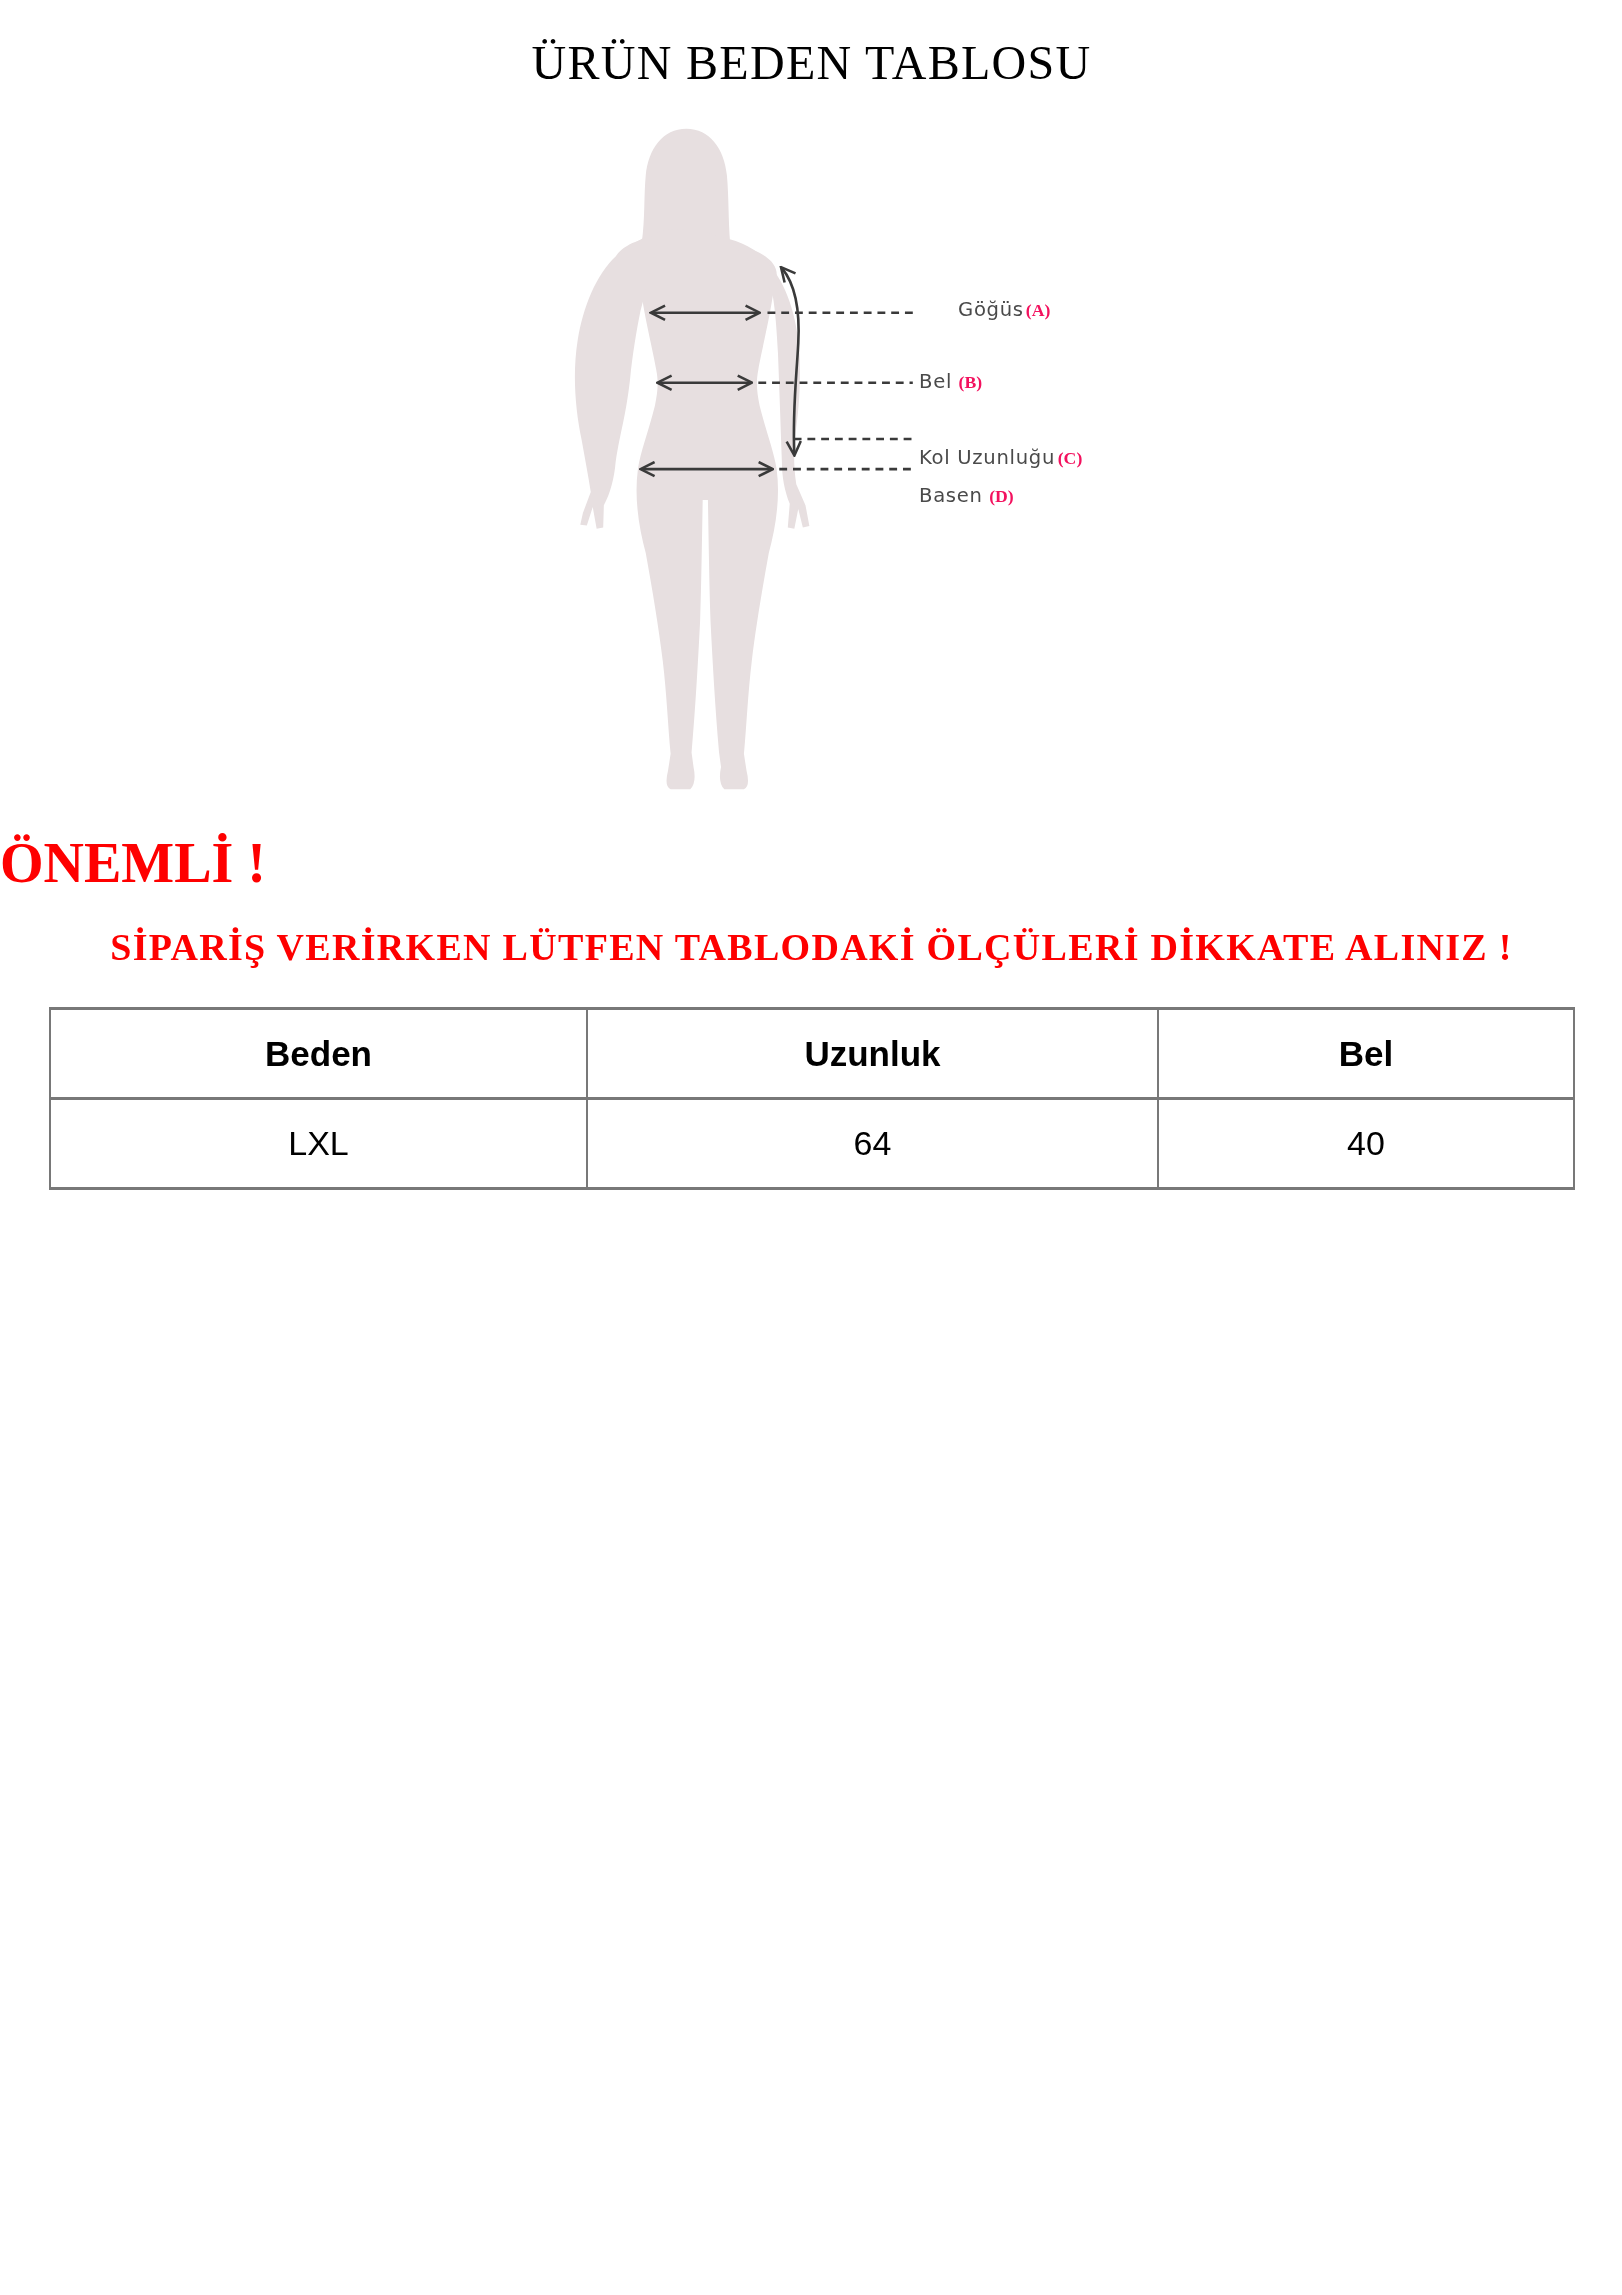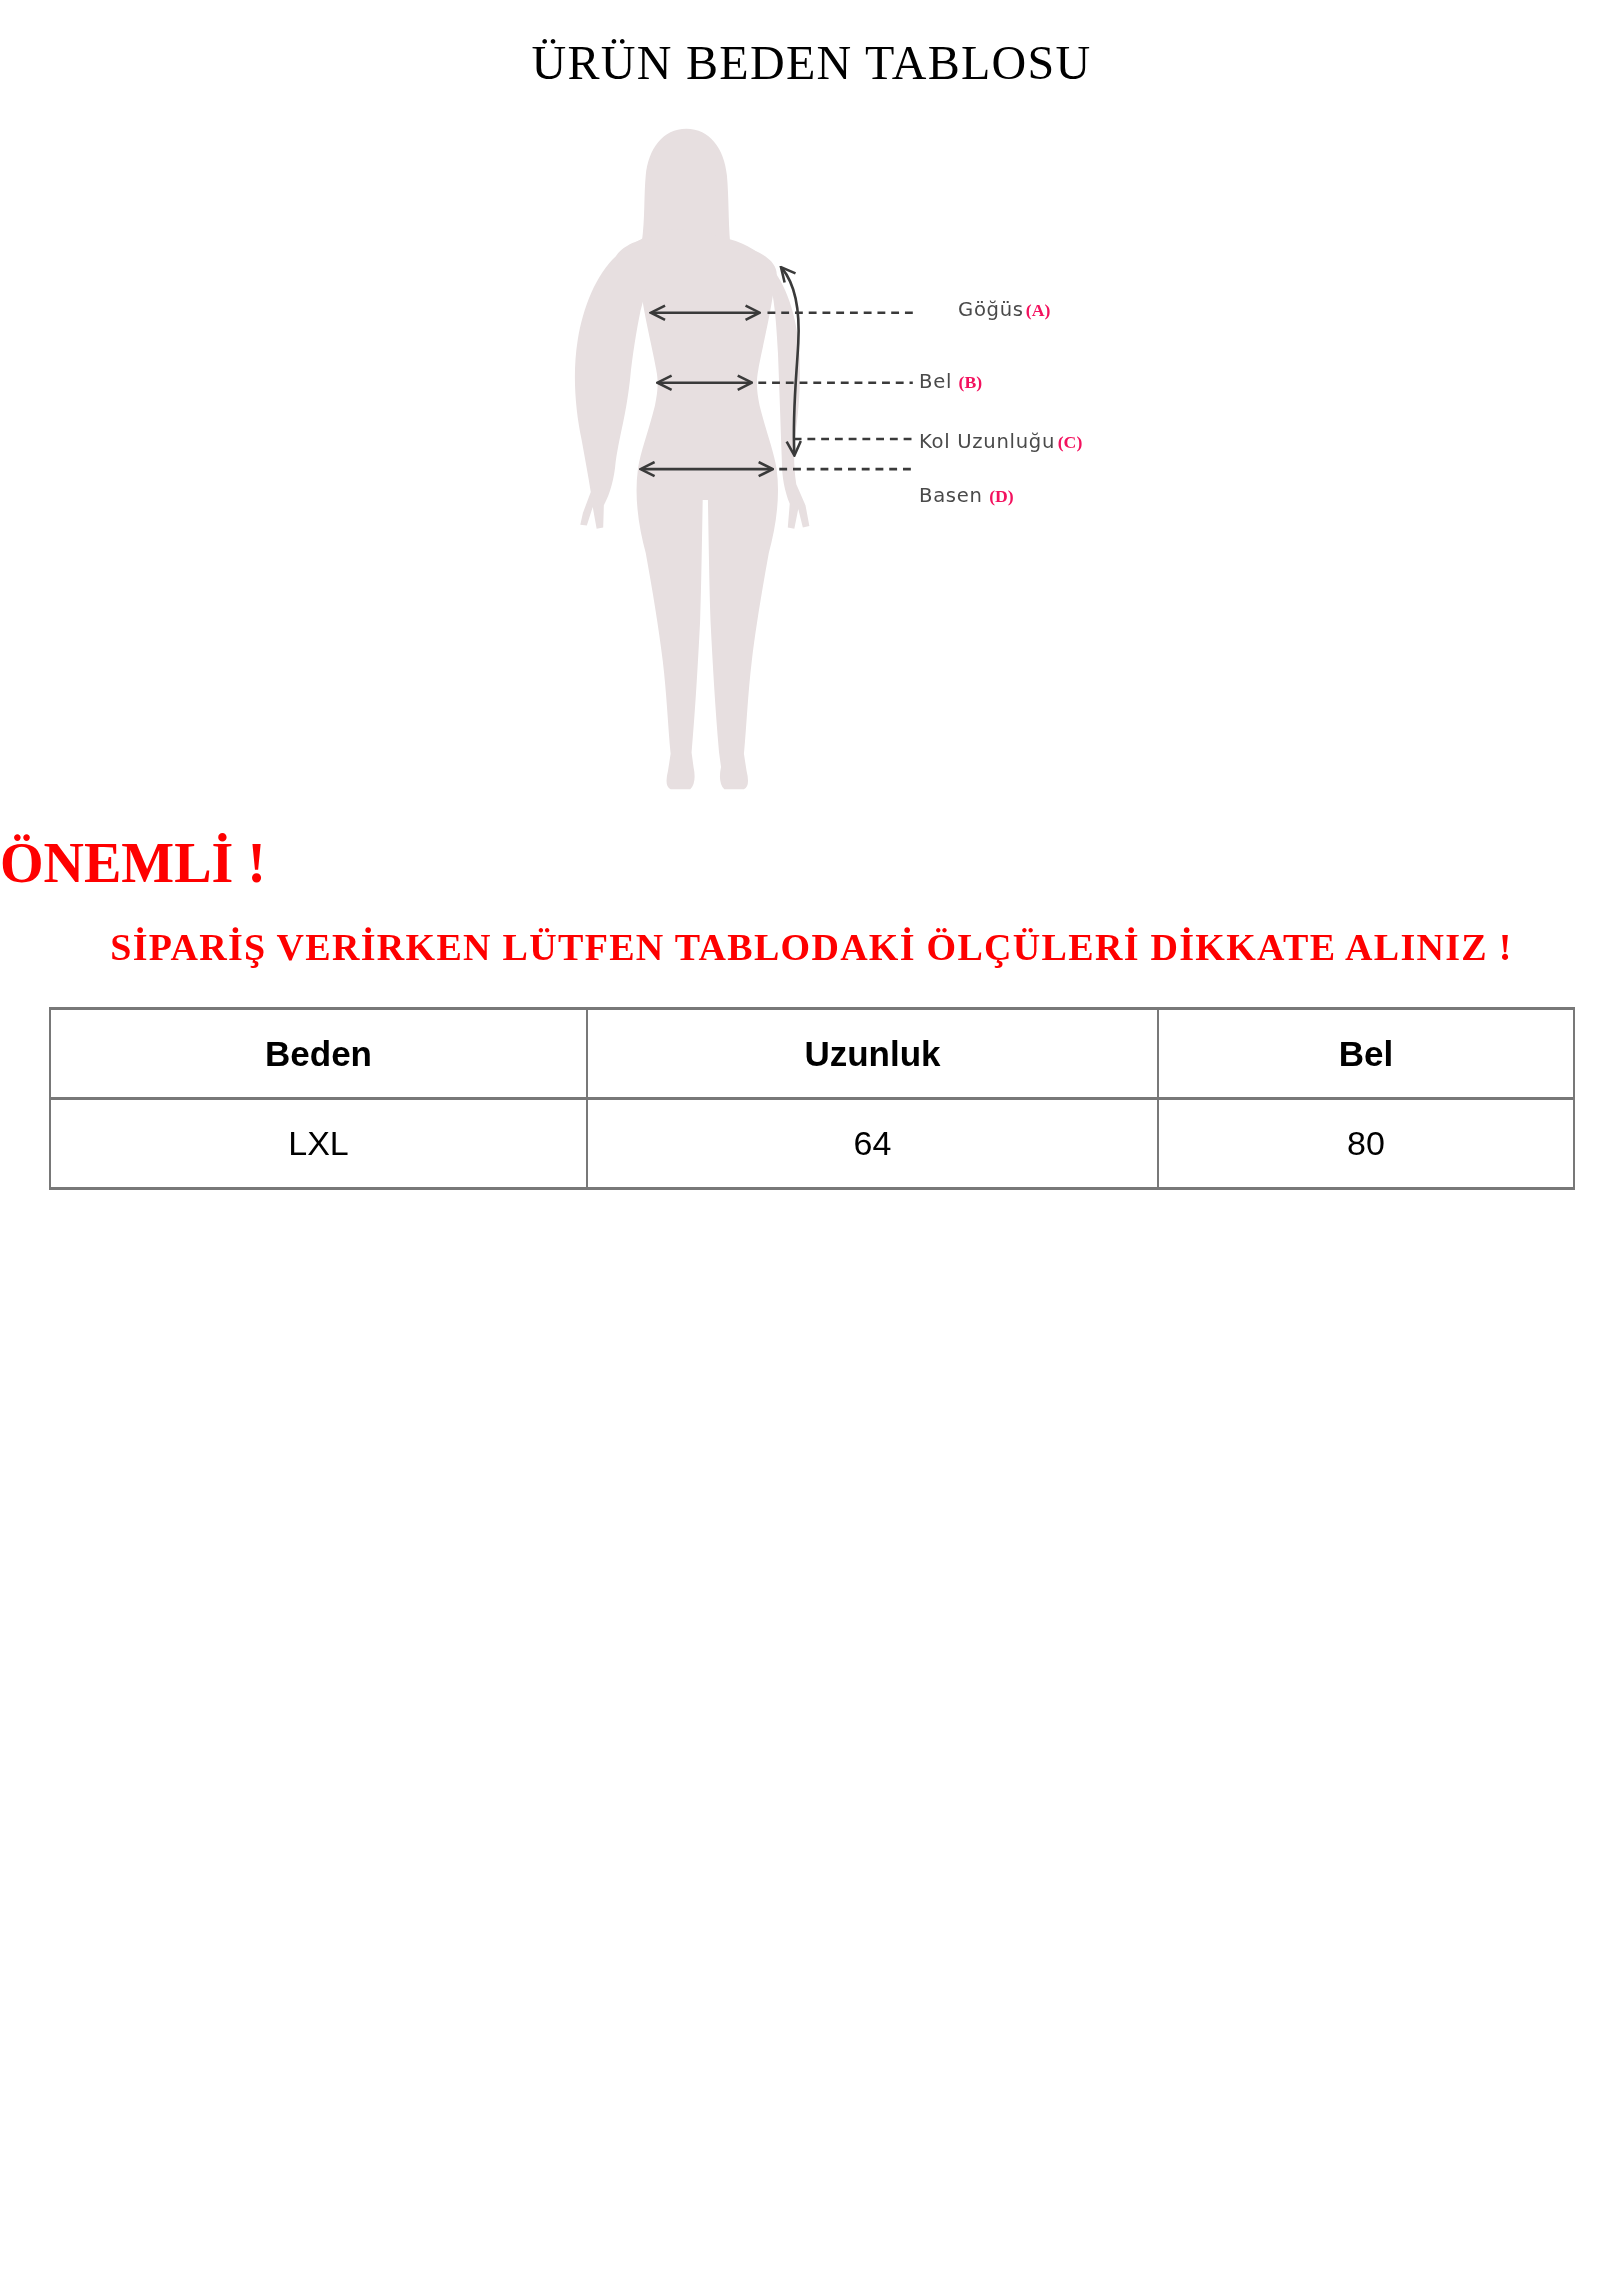--- a/index.html
+++ b/index.html
@@ -12,21 +12,21 @@
 
   .figure-svg{position:absolute;left:537px;top:98px;width:406px;height:720px;}
 
   .measure-label{position:absolute;left:919px;height:27.5px;line-height:27.5px;white-space:nowrap;
                  font-family:"DejaVu Sans","Liberation Sans",sans-serif;font-size:19.6px;
                  letter-spacing:0.7px;color:#4a4a4a;}
   .measure-label .mk{font-family:"Liberation Serif",serif;font-weight:700;font-size:17.7px;
                      color:#f3115e;letter-spacing:0;}
   .lbl-chest{top:296px;margin-left:39px;}
   .lbl-waist{top:368px;}
-  .lbl-arm{top:428px;}
+  .lbl-arm{top:444px;}
   .lbl-hip{top:482px;}
   .mk-a{margin-left:2px;} .mk-b{margin-left:6.5px;} .mk-c{margin-left:2.6px;} .mk-d{margin-left:6.5px;}
 
   .notice-heading{position:absolute;top:835px;left:0;width:100%;
           font-family:"Liberation Serif",serif;font-weight:700;font-size:56px;line-height:1;
           color:#fe0000;}
   .notice-sub{position:absolute;top:926px;left:0;width:100%;text-align:center;
           font-family:"Liberation Serif",serif;font-weight:700;font-size:38px;line-height:1.15;
           letter-spacing:1.3px;color:#fe0000;}
 
@@ -161,19 +161,19 @@
       <tr>
         <th>Beden</th>
         <th>Uzunluk</th>
         <th>Bel</th>
       </tr>
     </thead>
     <tbody>
       <tr>
         <td>LXL</td>
         <td>64</td>
-        <td>80</td>
+        <td>40</td>
       </tr>
     </tbody>
   </table>
 
 </div>
 
 
 </body></html>

